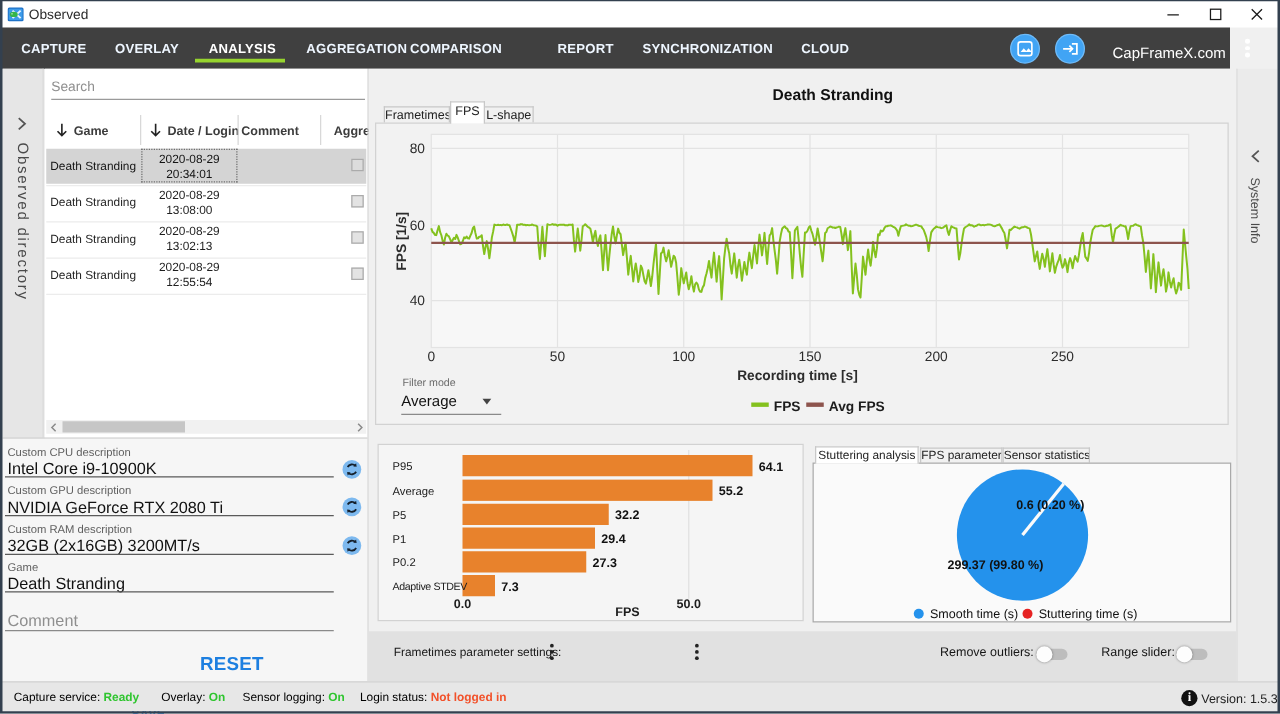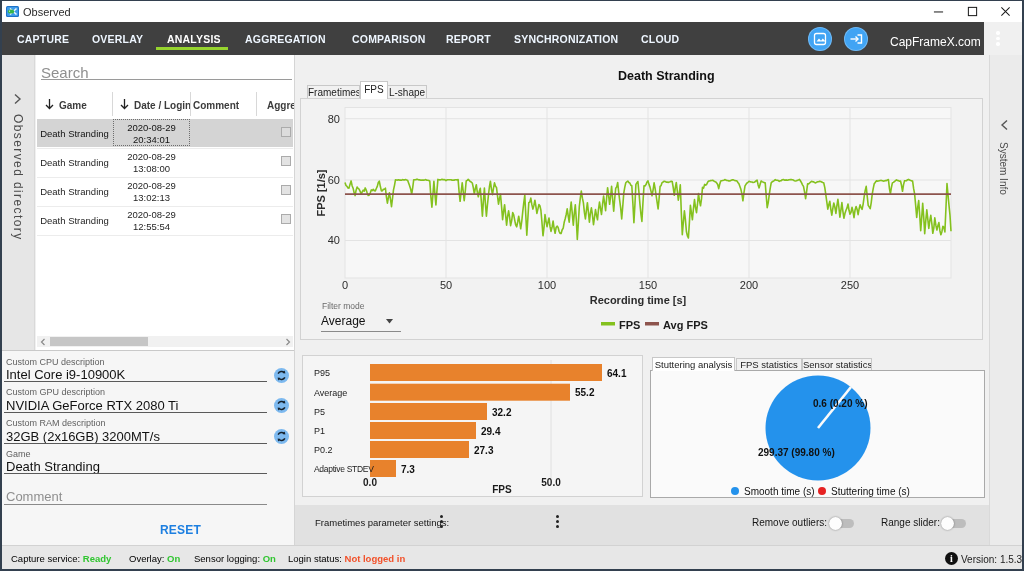--- a/index.html
+++ b/index.html
@@ -19,21 +19,21 @@
   
   #menubar { position:absolute; left:0; top:22px; width:984px; height:33px; background:#404040;text-decoration:underline; }
   .menu-text { position:absolute; top:33px; font-size:10.5px; font-weight:700; color:#eef6ff; letter-spacing:.2px; }
   
   #lstrip { position:absolute; left:2px; top:55px; width:33px; height:295px; background:#e6e6e6; border-right:1px solid #d9d9d9;}
   #rstrip { position:absolute; left:989px; top:55px; width:33px; height:490px; background:#ebebeb; border-left:1px solid #d9d9d9;}
   .vtext { position:absolute; font-size:12px; color:#4a4a4a; writing-mode:vertical-rl; letter-spacing:1.4px; }
   .vtext2 { position:absolute; font-size:10px; color:#4a4a4a; writing-mode:vertical-rl; letter-spacing:0; }
   
   #lpanel { position:absolute; left:36px; top:55px; width:258px; height:296px; background:#ffffff; }
-  #search { position:absolute; left:41px; top:64px; width:251px; height:16px; border-bottom:1px solid #9a9a9a; font-size:15px; color:#8f8f8f; }
+  #search { position:absolute; left:41px; top:64px; width:251px; height:16px; border-bottom:1px solid #9a9a9a; font-size:11px; color:#8f8f8f; }
   
   .hdrtxt { position:absolute; font-size:10px; white-space:nowrap; font-weight:700; color:#3c3c3c; }
   .colsep { position:absolute; width:1px; background:#d8d8d8; }
   .cell { position:absolute; font-size:9.5px; color:#1f1f1f; text-align:center; white-space:nowrap; }
   .row  { position:absolute; left:37px; width:256px; height:28px; }
   .rowsep { position:absolute; left:37px; width:256px; height:1px; background:#ececec; }
   .cbox { position:absolute; width:10px; height:10px; background:#e3e3e3; border:1px solid #ababab; }
   
   #form { position:absolute; left:2px; top:351px; width:292px; height:194px; background:#f6f6f6; }
   .flabel { position:absolute; left:6px; font-size:9px; color:#5f5f5f; }
@@ -80,21 +80,21 @@
       <path d="M1.5,6 L10.5,15 M10.5,6 L1.5,15" stroke="#1a1a1a" stroke-width="1.1"></path>
     </svg>
 </div>
 
 <div id="menubar">
   <div class="menu-text" style="left:17px;  top:11px;">CAPTURE</div>
   <div class="menu-text" style="left:92px;  top:11px;">OVERLAY</div>
   <div class="menu-text" style="left:167px; top:11px; color:#ffffff;">ANALYSIS</div>
   <div style="position:absolute; left:156px; top:25px; width:72px; height:3px; background:#96d42e;"></div>
   <div class="menu-text" style="left:245px; top:11px;">AGGREGATION</div>
-  <div class="menu-text" style="left:352px; top:11px;">COMPARISON</div>
+  <div class="menu-text" style="left:328px; top:11px;">COMPARISON</div>
   <div class="menu-text" style="left:446px; top:11px;">REPORT</div>
   <div class="menu-text" style="left:514px; top:11px;">SYNCHRONIZATION</div>
   <div class="menu-text" style="left:641px; top:11px;">CLOUD</div>
   <div style="position:absolute; left:808px; top:5px; width:24px; height:24px; border-radius:50%; background:#41a4f4; box-shadow:inset 0 0 0 1px rgba(255,255,255,.25);">
     <svg width="24" height="24" viewBox="0 0 24 24">
         <g fill="none" stroke="#fff" stroke-width="1.3">
       <rect x="6.5" y="6.5" width="11" height="11" rx="2"></rect>
       <path d="M8.5,14.5 l2.5-3 l2,2.2 l1.8-2.2 l2.7,3z" fill="#fff" stroke="none"></path>
         </g>
       </svg>
@@ -209,21 +209,21 @@
       </g>
       <path d="M10.9,2.6 l0.4,2.8 l-2.8,-0.4z" fill="#16212c"></path>
       <path d="M4.1,12.4 l-0.4,-2.8 l2.8,0.4z" fill="#16212c"></path>
     </svg></div>
 <div class="flabel" style="top:449px;">Game</div>
 <div class="fvalue" style="top:459px;">Death Stranding</div>
 <div class="fline" style="top:473px;"></div>
 <div class="fvalue" style="top:489px; color:#8f8f8f;">Comment</div>
 <div class="fline" style="top:504px; background:#8a8a8a;"></div>
 <div class="abs" style="left:105px; top:523px; font-size:10px; font-weight:700; color:#1d7fe0; letter-spacing:.2px;margin-top:43px;">SAVE</div>
-<div class="abs" style="left:160px; top:523px; font-size:12px; font-weight:700; color:#1d7fe0; letter-spacing:.2px;">RESET</div>
+<div class="abs" style="left:160px; top:523px; font-size:15px; font-weight:700; color:#1d7fe0; letter-spacing:.2px;">RESET</div>
 
 <div class="abs" style="left:294px; top:55px; width:1px; height:490px; background:#d5d5d5;"></div>
 
 <div id="main"></div>
 <div class="abs" style="left:618px; top:69px; font-size:12.5px; font-weight:700; color:#111;">Death Stranding</div>
 
 <div class="tab" style="left:307px; top:85px; width:53px; height:14px; line-height:13px;">Frametimes</div>
 <div class="tab active" style="left:360px; top:81px; width:28px; height:18px; line-height:16px;">FPS</div>
 <div class="tab" style="left:387px; top:85px; width:40px; height:14px; line-height:13px;">L-shape</div>
 
@@ -297,21 +297,21 @@
     <text x="99" y="117.5">7.3</text>
   </g>
   <g font-family="Liberation Sans, sans-serif" font-size="10" fill="#1c1c1c" font-weight="700">
     <text x="68" y="131" text-anchor="middle">0.0</text>
     <text x="249" y="131" text-anchor="middle">50.0</text>
     <text x="200" y="138" text-anchor="middle">FPS</text>
   </g>
 </svg>
 
 <div class="tab active" style="left:652px; top:357px; width:83px; height:14px; line-height:13px; z-index:3; font-size:9.5px;">Stuttering analysis</div>
-<div class="tab" style="left:736px; top:358px; width:66px; height:13px; line-height:12px; font-size:9.5px;">FPS statistics</div>
+<div class="tab" style="left:736px; top:358px; width:66px; height:13px; line-height:12px; font-size:9.5px;">FPS parameter</div>
 <div class="tab" style="left:802px; top:358px; width:70px; height:13px; line-height:12px; font-size:9.5px;">Sensor statistics</div>
 
 <div class="card" style="left:650px; top:370px; width:335px; height:128px; background:#fafafa; border-color:#a9a9a9;"></div>
 <svg class="abs" style="left:650px; top:370px;" width="335" height="128" viewBox="0 0 335 128">
   <circle cx="168" cy="58" r="52.5" fill="#2492ec"></circle>
   <line x1="168" y1="58" x2="201" y2="17" stroke="#fafafa" stroke-width="2.6"></line>
   <g font-family="Liberation Sans, sans-serif" font-size="10" fill="#111" font-weight="700">
     <text x="163" y="37">0.6 (0.20 %)</text>
     <text x="108" y="85.5">299.37 (99.80 %)</text>
   </g>

